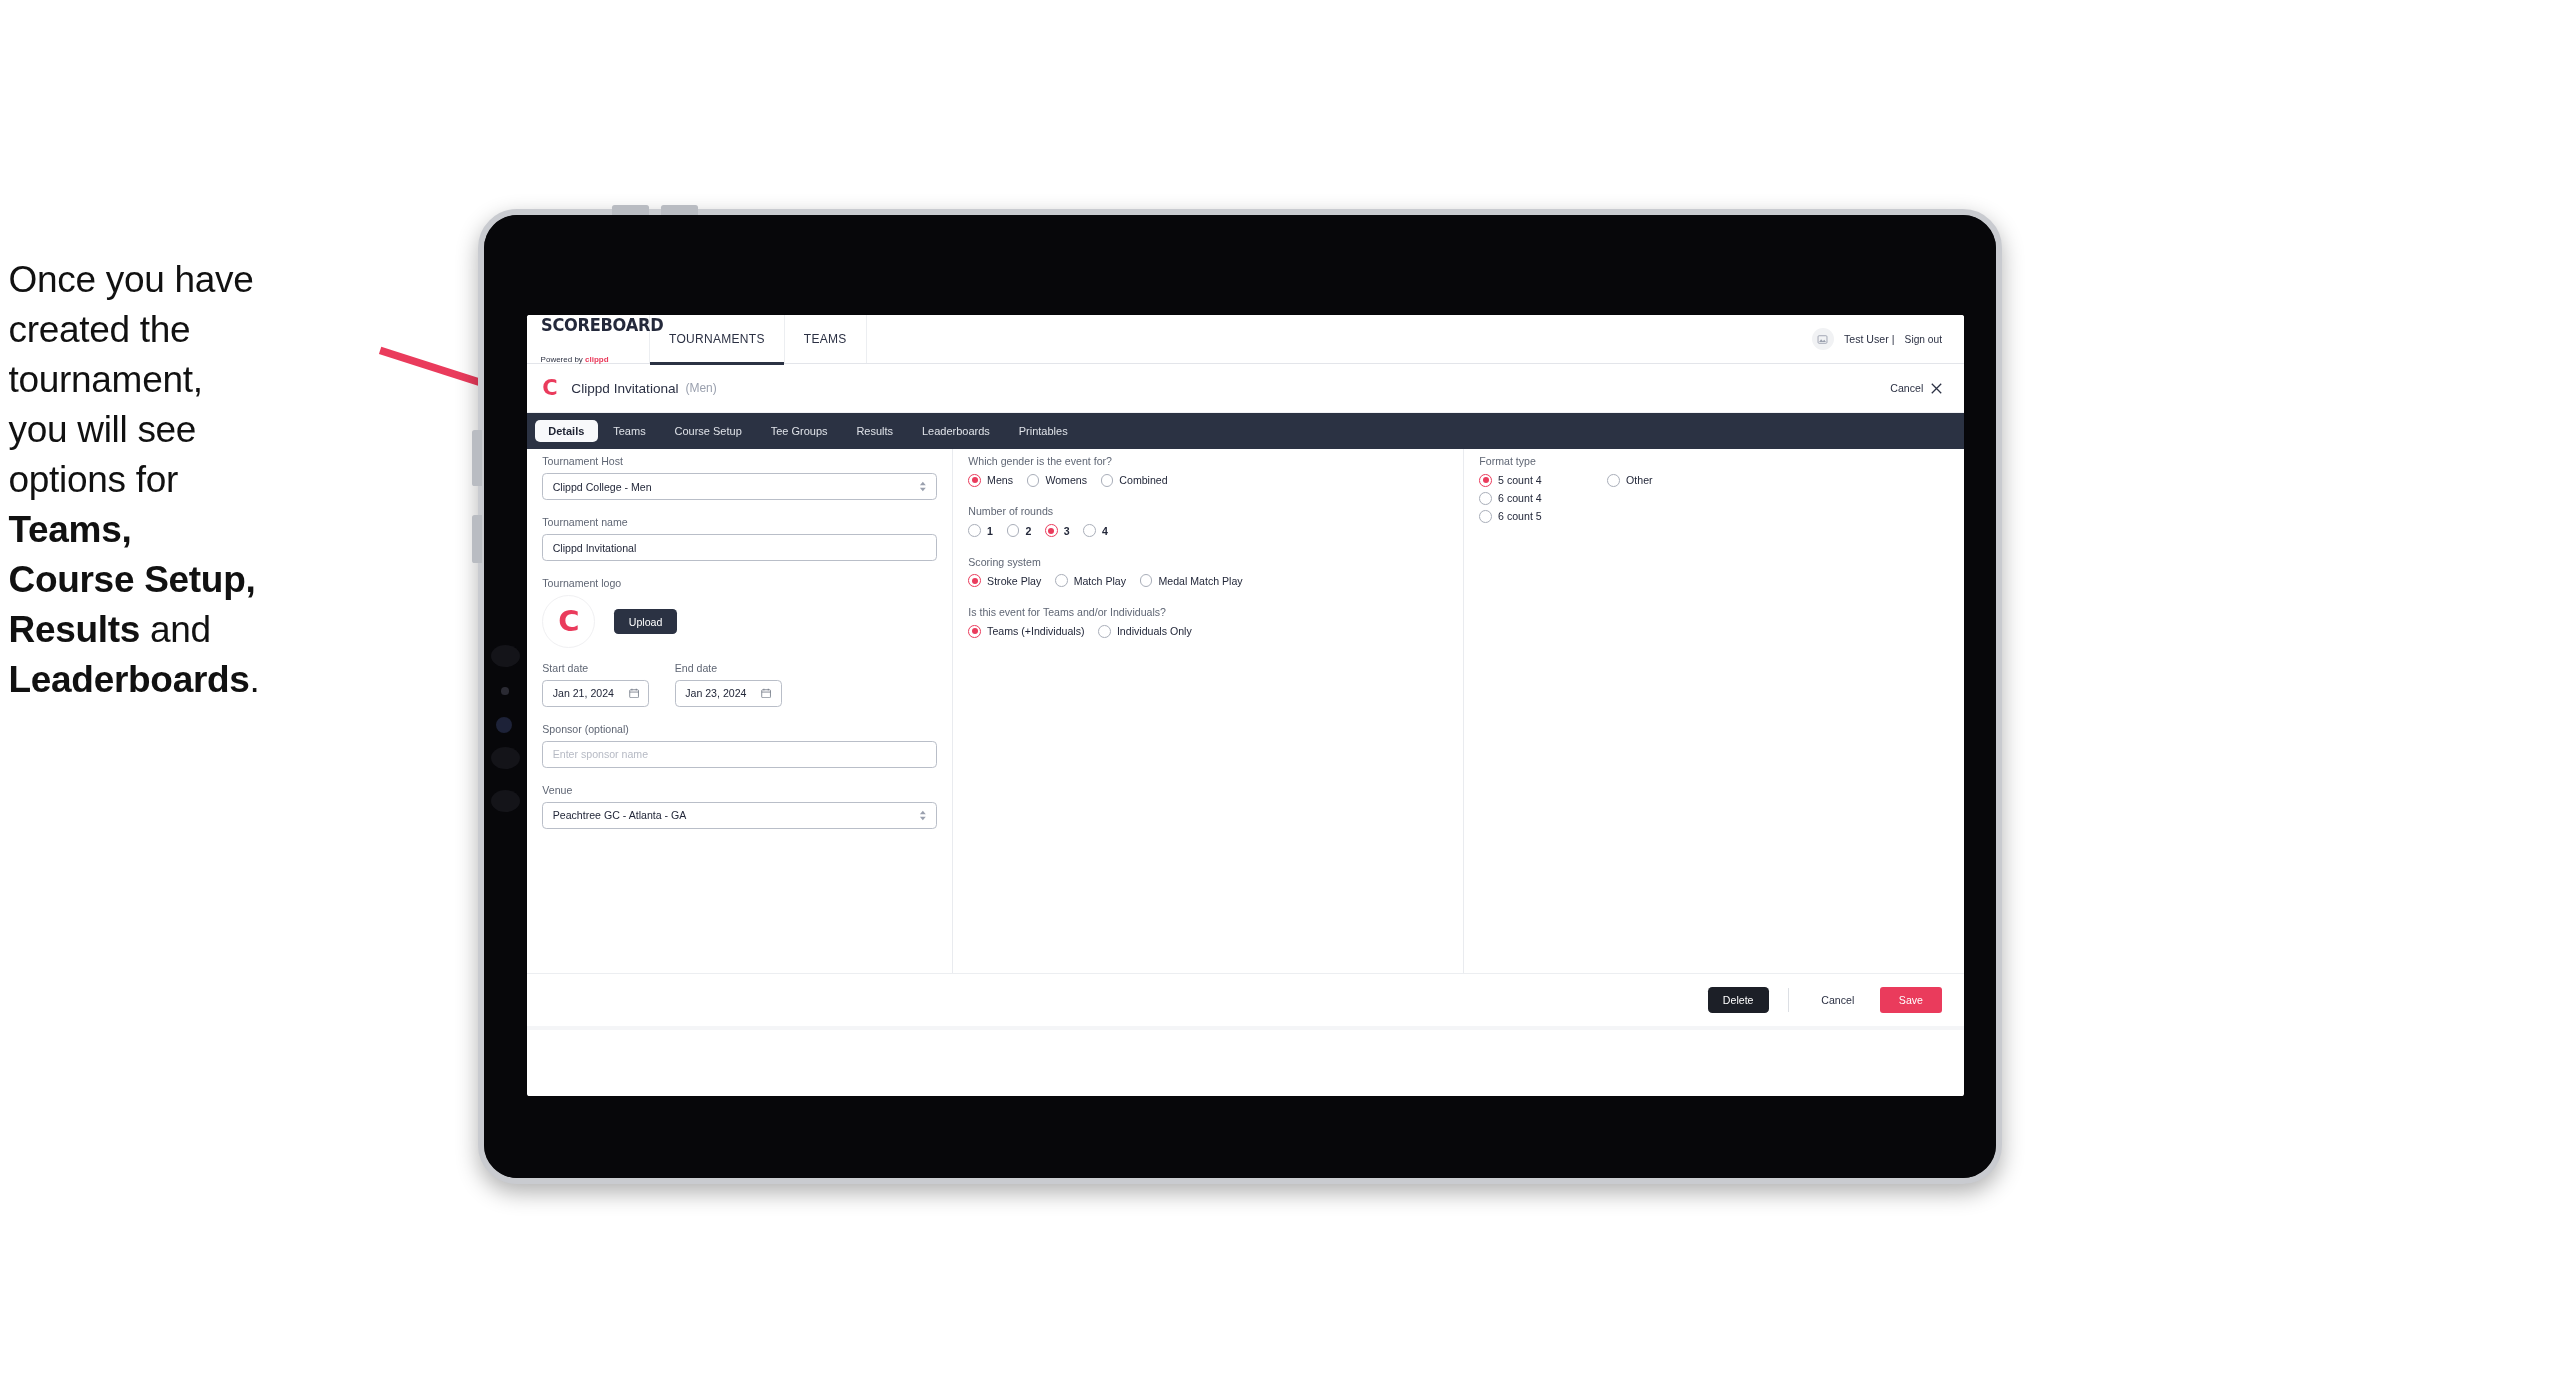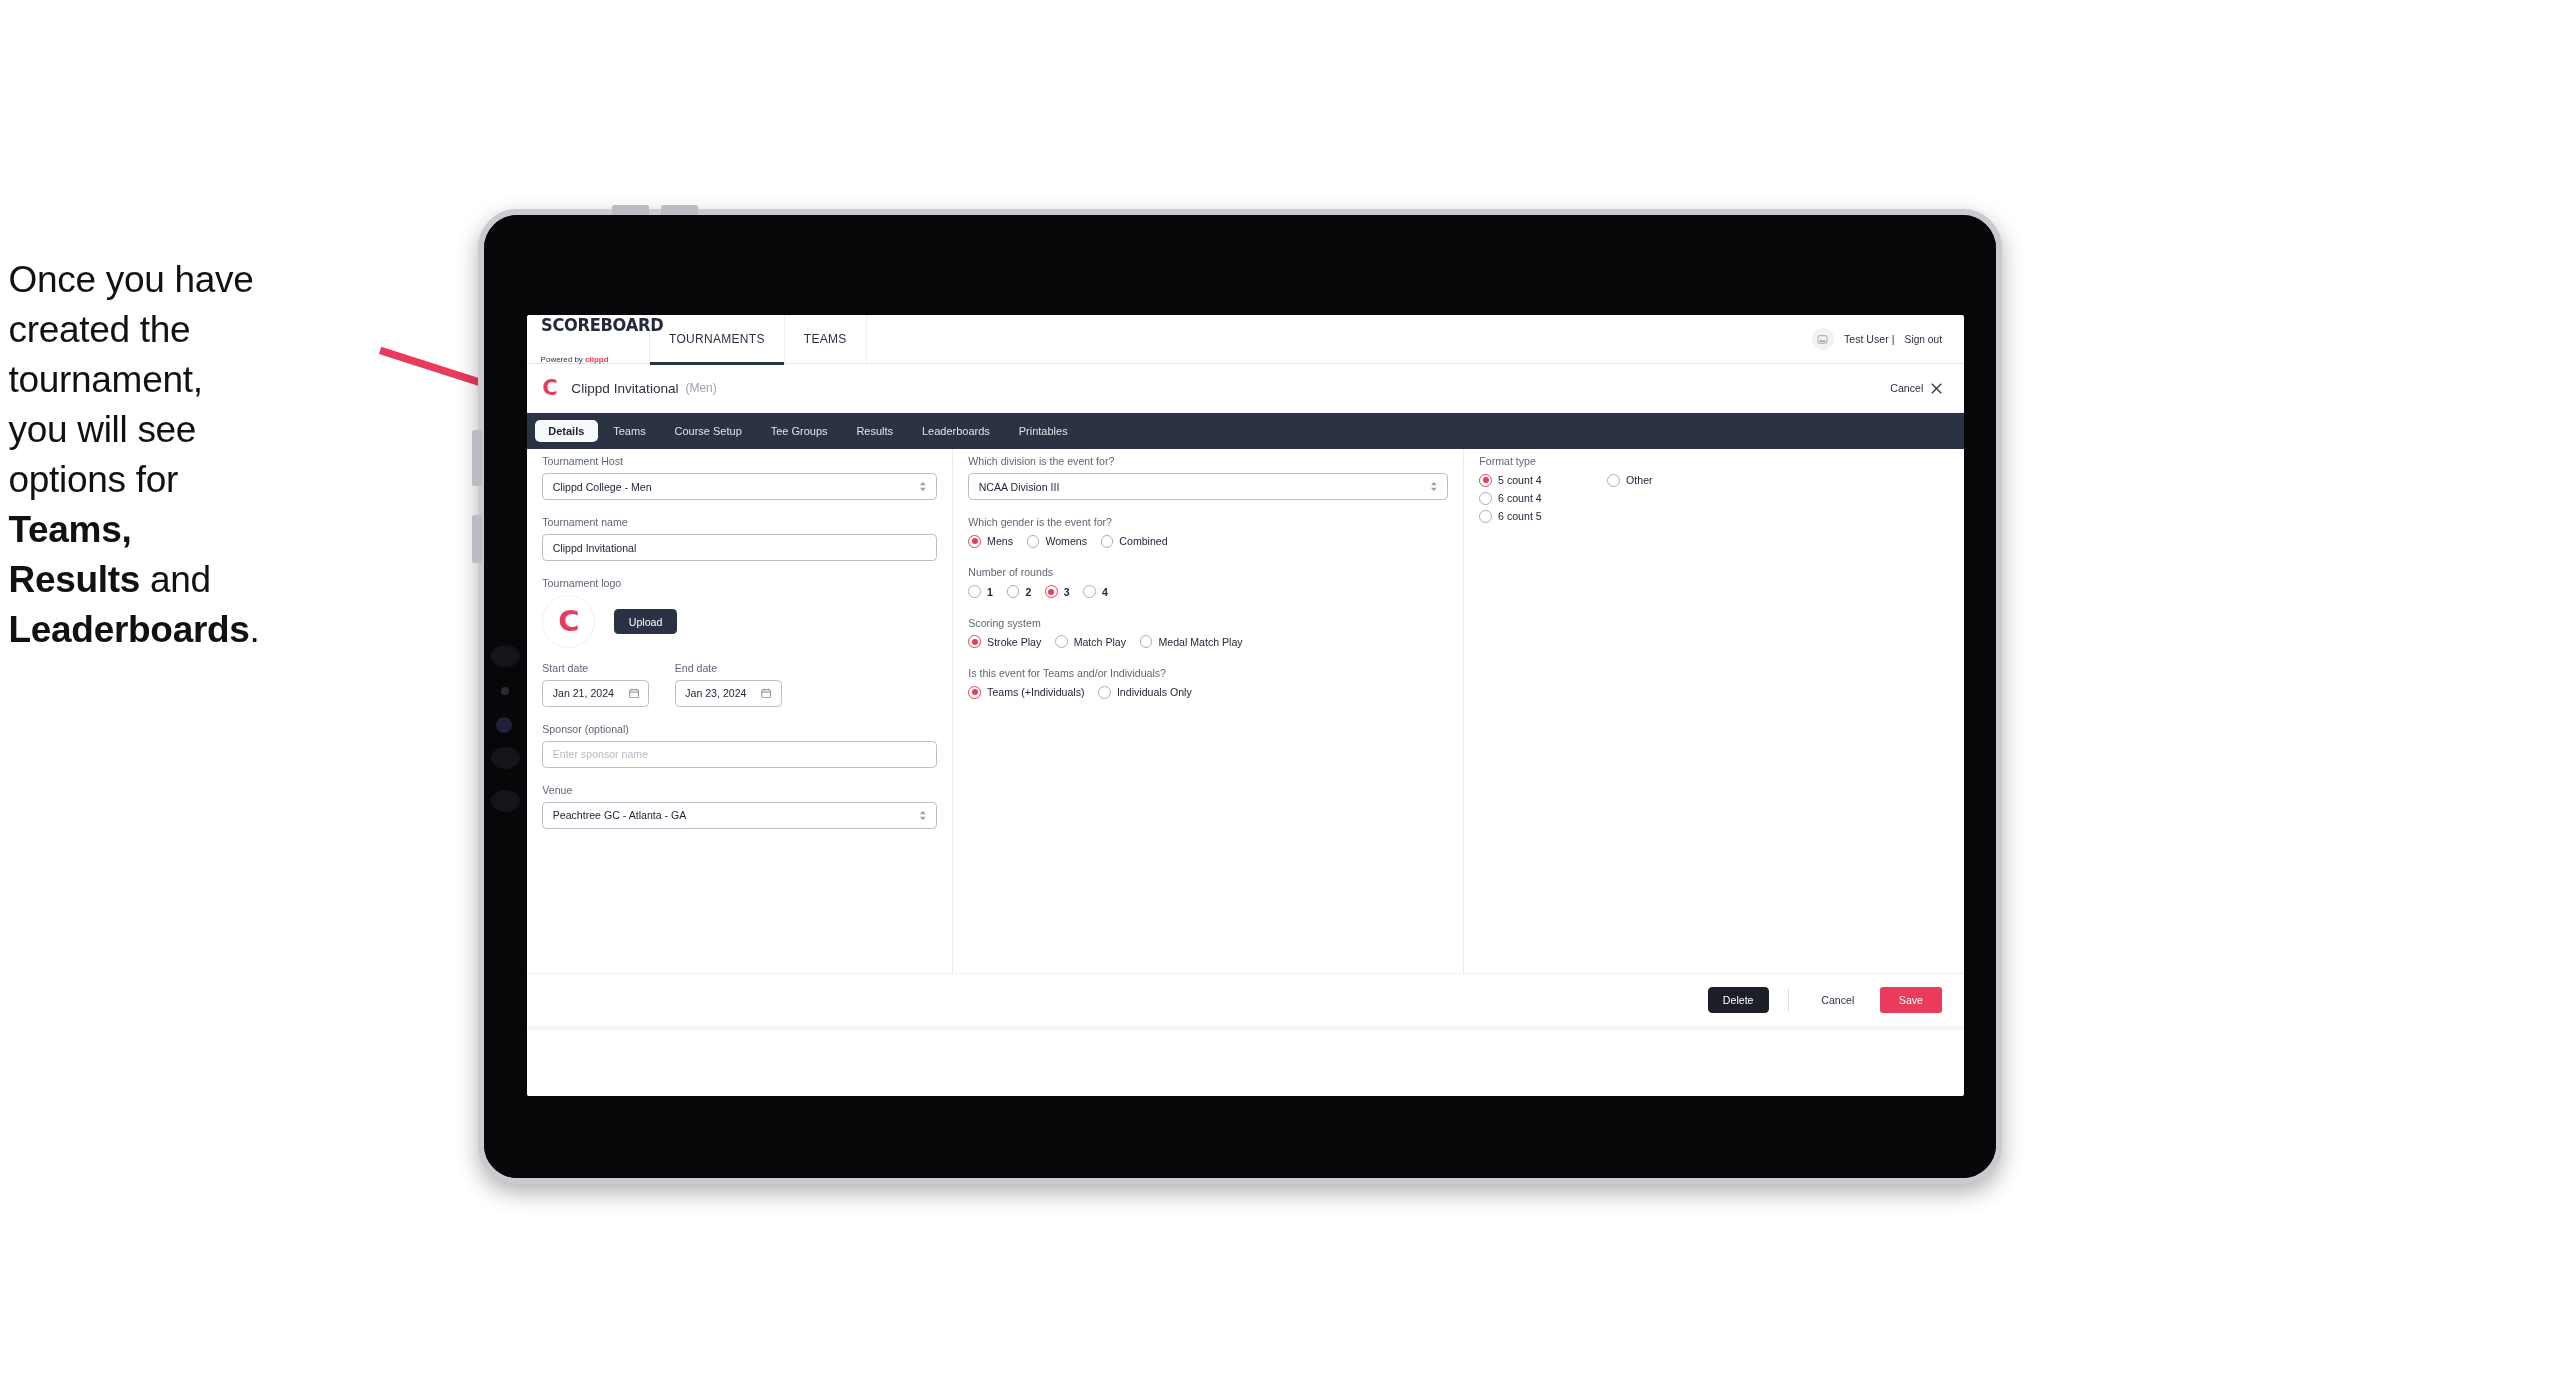--- a/index.html
+++ b/index.html
@@ -340,20 +340,21 @@
 </head>
 <body>
 
 <div id="annotation">
   <div>Once you have</div>
   <div>created the</div>
   <div>tournament,</div>
   <div>you will see</div>
   <div>options for</div>
   <div class="b">Teams,</div>
+  <div class="b">Course Setup,</div>
   <div>
     <span class="b">Results</span><span> and</span>
   </div>
   <div>
     <span class="b">Leaderboards</span><span>.</span>
   </div>
 </div>
 
 <svg id="arrow-annotation" viewBox="0 0 340 190">
   <defs>
@@ -502,31 +503,20 @@
               <svg width="7.7" height="11" viewBox="0 0 9 13">
                   <path d="M4.5 1 L8 5 L1 5 Z M4.5 12 L8 8 L1 8 Z" fill="#9aa0ae"></path>
                 </svg>
             </span>
           </div>
         </div>
       </div>
 
       <div class="col" id="col-mid">
 
-        <div class="group">
-          <div class="field-label">Which division is the event for?</div>
-          <div class="input-box select-box">
-            <span>NCAA Division III</span>
-            <span class="stepper">
-              <svg width="7.7" height="11" viewBox="0 0 9 13">
-                  <path d="M4.5 1 L8 5 L1 5 Z M4.5 12 L8 8 L1 8 Z" fill="#9aa0ae"></path>
-                </svg>
-            </span>
-          </div>
-        </div>
 
         <div class="group">
           <div class="field-label tight">Which gender is the event for?</div>
           <div class="radio-row">
             <div class="radio sel">
               <span class="dot"></span>
               <span>Mens</span>
             </div>
             <div class="radio">
               <span class="dot"></span>

